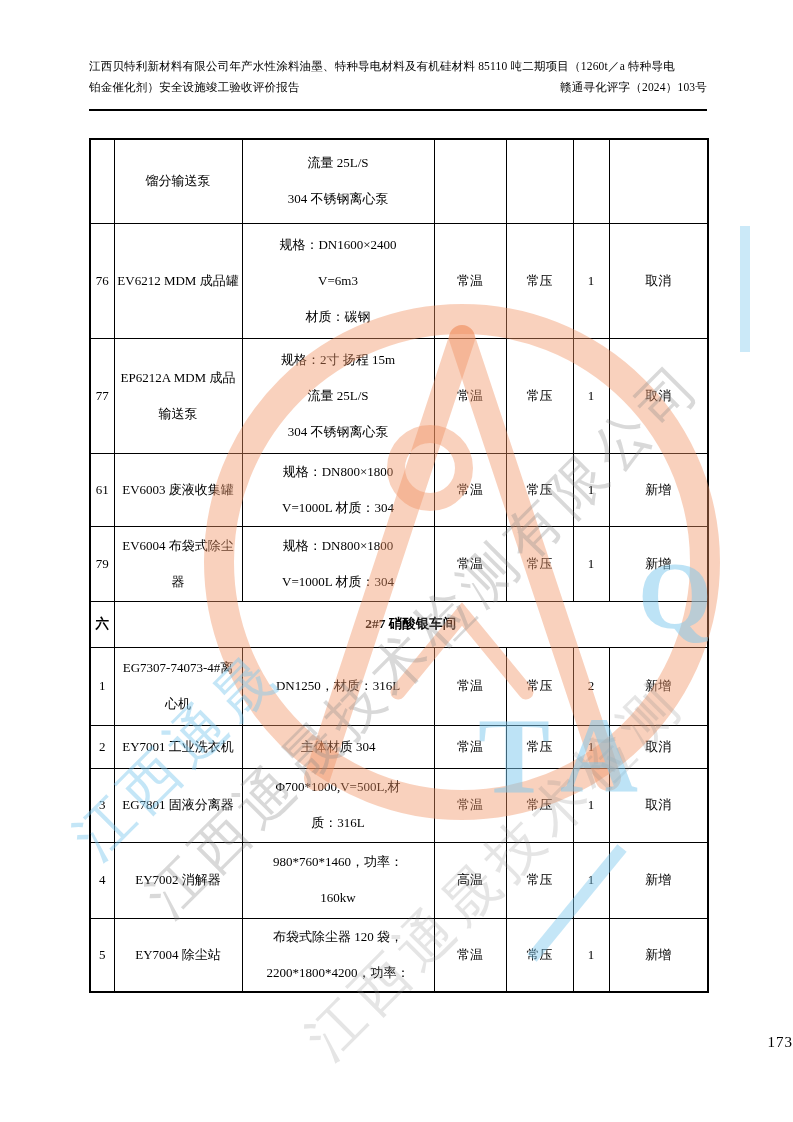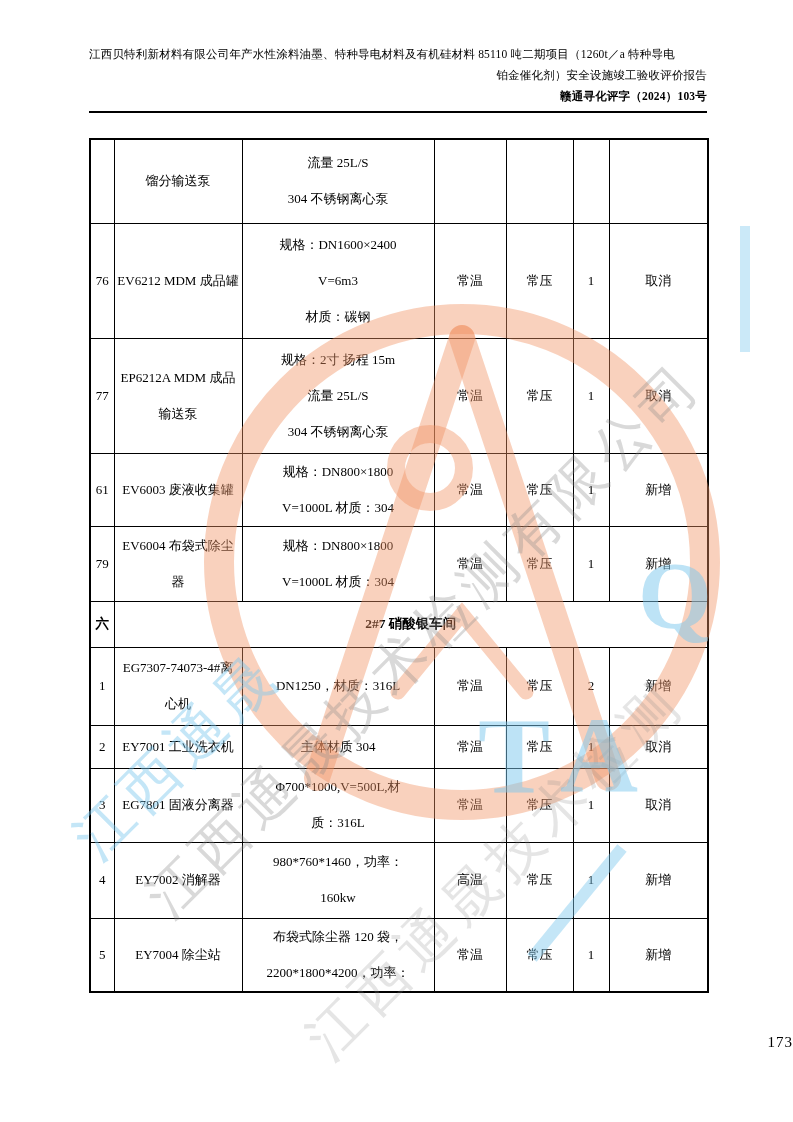--- a/index.html
+++ b/index.html
@@ -4,26 +4,26 @@
 <style>
   html,body{margin:0;padding:0;background:#ffffff;}
   body{
     width:793px;height:1122px;position:relative;overflow:hidden;
     font-family:"Liberation Serif","DejaVu Serif",serif;color:#000;
   }
   .page{position:absolute;inset:0;}
 
   
   .header{
-    position:absolute;left:89px;top:44px;width:618px;
+    position:absolute;left:89px;top:56px;width:618px;
     font-size:11.5px;line-height:21px;letter-spacing:0.2px;
-    border-bottom:2px solid #000;padding-bottom:4px;
-  }
-  .header .l3{display:flex;justify-content:space-between;align-items:flex-end;flex-direction:column;}
-  .docnum{font-weight:bold;margin-left:48px;}
+    border-bottom:2px solid #000;padding-bottom:11px;
+  }
+  .header .l3{display:flex;justify-content:space-between;align-items:flex-end;}
+  .docnum{font-weight:normal;margin-left:48px;}
 
   
   table.main{
     position:absolute;left:89px;top:138px;width:618px;
     border-collapse:collapse;table-layout:fixed;
     border:2px solid #000;
   }
   table.main td{
     border:1px solid #000;
     text-align:center;vertical-align:middle;

